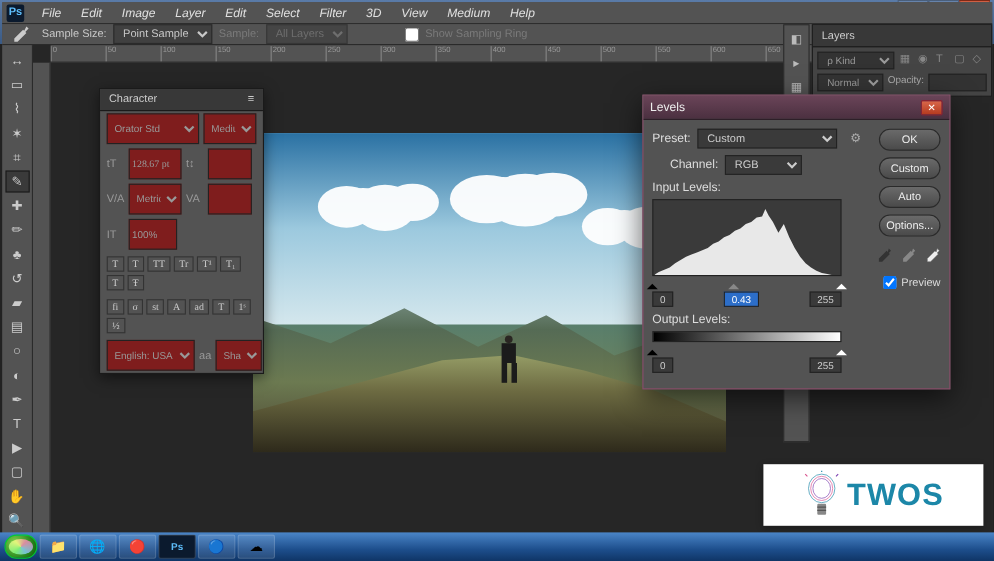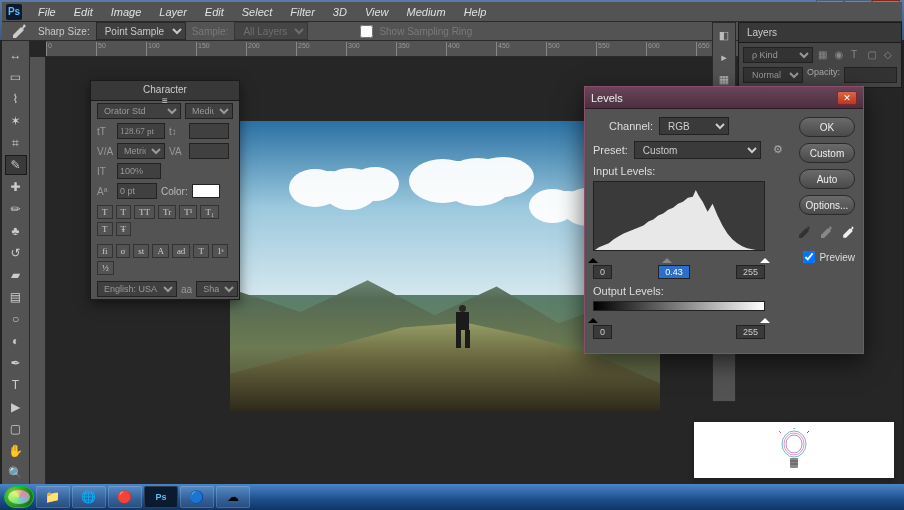--- a/index.html
+++ b/index.html
@@ -49,33 +49,33 @@
   .person { position: absolute; bottom: 62px; left: 52%; width: 18px; height: 44px; }
   .person .head { width: 7px; height: 7px; background: #2a2622; border-radius: 50%; margin: 0 auto; }
   .person .body { width: 13px; height: 18px; background: #1b1b1b; margin: 0 auto; }
   .person .legs { width: 14px; height: 18px; margin: 0 auto; display: flex; justify-content: space-between; }
   .person .leg { width: 5px; height: 18px; background: #1b1b1b; }
   
   
   .right-panels { position: absolute; top: 22px; right: 2px; width: 164px; background: #454545; border: 1px solid #1a1a1a; }
   .panel-tab { height: 20px; background: #383838; color: #ccc; font-size: 10px; padding: 3px 8px; border-bottom: 1px solid #1a1a1a; display: flex; align-items: center; }
   .layers-body { padding: 4px; font-size: 9px; color: #aaa; }
-  .layers-row1 { display: flex; gap: 4px; align-items: center; margin-bottom: 4px; }
+  .layers-row1 { display: flex; gap: 4px; align-items: flex-start; margin-bottom: 4px; }
   .layers-sel { flex: 1; background: #333; border: 1px solid #222; height: 16px; font-size: 9px; color: #999; padding: 0 4px; }
   .layers-icons span { display:inline-block; width: 12px; height: 12px; color: #888; font-size: 10px; margin: 0 1px; }
   .layers-row2 { display: flex; gap: 4px; justify-content: space-between; }
   
   .right-strip { position: absolute; top: 22px; right: 168px; width: 24px; background: #535353; border: 1px solid #2a2a2a; height: 380px; display: flex; flex-direction: column; align-items: center; gap: 6px; padding: 6px 0; }
   .strip-icon { width: 16px; height: 16px; color: #bbb; font-size: 11px; text-align: center; }
   
   
   .char-panel { position: absolute; top: 80px; left: 90px; width: 150px; background: #535353; border: 1px solid #1a1a1a; box-shadow: 0 4px 12px rgba(0,0,0,0.5); font-size: 10px; color: #bbb; }
-  .char-panel .panel-tab { background: #383838; display: flex; justify-content: space-between; align-items: center; flex-direction: column; }
+  .char-panel .panel-tab { background: #383838; display: flex; justify-content: space-between; align-items: center; }
   .char-panel .row { display: flex; align-items: center; padding: 2px 6px; gap: 4px; }
-  .char-panel input, .char-panel select { background: #404040; border: 1px solid #222; color: #999; font-size: 9px; padding: 1px 2px; height: 16px; }
+  .char-panel input, .char-panel select { background: #7f1d1d; border: 1px solid #222; color: #999; font-size: 9px; padding: 1px 2px; height: 28px; }
   .char-panel .lbl { width: 16px; font-size: 10px; color: #999; }
   .char-btns { display: flex; flex-wrap: wrap; padding: 4px 6px; gap: 3px; }
   .char-btn { padding: 1px 4px; color: #ccc; border: 1px solid #333; font-size: 9px; font-family: Georgia; cursor: pointer; }
   .color-sw { width: 28px; height: 14px; background: #fff; border: 1px solid #222; }
   
   
   .levels-dialog { position: absolute; top: 86px; left: 584px; width: 280px; background: #535353; border: 1px solid #8a4d6a; box-shadow: 0 8px 24px rgba(0,0,0,0.6); font-size: 11px; color: #ddd; }
   .levels-title { height: 22px; background: linear-gradient(#6a4458,#4b3040); display: flex; align-items: center; padding: 0 6px; font-size: 11px; color: #eee; border-bottom: 1px solid #2a1a24; }
   .levels-title .spacer { flex: 1; }
   .lvl-close { width: 20px; height: 14px; background: linear-gradient(#d9674a,#b53a1f); color: #fff; font-size: 9px; text-align: center; line-height: 13px; border: 1px solid #823; cursor: pointer; border-radius: 2px; }
@@ -141,21 +141,21 @@
     <div class="menu-item">Medium</div>
     <div class="menu-item">Help</div>
   </div>
 
   <div class="options-bar">
     <span class="cursor-icon">
       <svg viewBox="0 0 18 18">
           <path d="M14 2l2 2-3 3 1 1-8 8H3v-3l8-8 1 1z" fill="#ccc"></path>
         </svg>
     </span>
-    <span>Sharp Size:</span>
+    <span>Sample Size:</span>
     <select class="sel"><option>Point Sample</option></select>
     <span class="disabled">Sample:</span>
     <select class="sel disabled" disabled=""><option>All Layers</option></select>
     <span style="width:40px"></span>
     <input type="checkbox" style="">
     <span class="disabled">Show Sampling Ring</span>
   </div>
 
 
   <div class="main-area">
@@ -270,26 +270,20 @@
   <div class="row">
     <span class="lbl">V/A</span>
     <select style="width:48px"><option>Metrics</option></select>
     <span class="lbl">VA</span>
     <input style="width: 40px;" value="">
   </div>
   <div class="row">
     <span class="lbl">IT</span>
     <input style="width: 44px;" value="100%">
   </div>
-  <div class="row">
-    <span class="lbl">Aª</span>
-    <input style="width: 40px;" value="0 pt">
-    <span>Color:</span>
-    <div class="color-sw"></div>
-  </div>
   <div class="char-btns" id="style-btns">
       <div class="char-btn">T</div>
       <div class="char-btn">T</div>
       <div class="char-btn">TT</div>
       <div class="char-btn">Tr</div>
       <div class="char-btn">T¹</div>
       <div class="char-btn">T₁</div>
       <div class="char-btn">T</div>
       <div class="char-btn">Ŧ</div>
     </div>
@@ -311,28 +305,28 @@
 </div>
 
 <div class="levels-dialog">
   <div class="levels-title">
     <span>Levels</span>
     <span class="spacer"></span>
     <div class="lvl-close">✕</div>
   </div>
   <div class="levels-body">
     <div class="levels-left">
-      <div class="lvl-row" style="padding-left:16px">
-        <span>Channel:</span>
-        <select class="lvl-sel" style="flex:0 0 70px"><option>RGB</option></select>
-      </div>
       <div class="lvl-row">
         <span>Preset:</span>
         <select class="lvl-sel"><option>Custom</option></select>
         <span class="gear">⚙</span>
+      </div>
+      <div class="lvl-row" style="padding-left:16px">
+        <span>Channel:</span>
+        <select class="lvl-sel" style="flex:0 0 70px"><option>RGB</option></select>
       </div>
       <div style="margin-bottom:4px">Input Levels:</div>
       <div class="histogram">
         <svg class="histo-svg" viewBox="0 0 172 70" preserveAspectRatio="none">
           <path d="M0,70 L2,68 5,66 10,64 15,62 20,58 25,55 30,52 35,50 40,48 45,46 50,44 55,40 60,38 65,34 70,32 75,28 80,26 85,22 90,20 95,16 100,15 103,8 106,14 110,20 115,30 120,22 125,34 130,44 135,52 140,58 145,62 150,65 155,67 160,68 165,69 172,70 Z" fill="#e8e8e8"></path>
         </svg>
       </div>
       <div class="slider-track">
         <div class="tri" style="left:0%"></div>
         <div class="tri mid" style="left:43%"></div>
@@ -392,20 +386,21 @@
     <ellipse cx="17" cy="16" rx="12" ry="13" fill="none" stroke="#1c87a8" stroke-width="0.6"></ellipse>
     <ellipse cx="17" cy="16" rx="10" ry="11" fill="none" stroke="#d94f8c" stroke-width="0.6"></ellipse>
     <ellipse cx="17" cy="16" rx="8" ry="9" fill="none" stroke="#7b3fb0" stroke-width="0.6"></ellipse>
     <rect x="13" y="30" width="8" height="10" fill="#888" rx="1"></rect>
     <line x1="13" y1="33" x2="21" y2="33" stroke="#555"></line>
       <line x1="13" y1="36" x2="21" y2="36" stroke="#555"></line>
     <line x1="17" y1="1" x2="17" y2="-1" stroke="#1c87a8"></line>
       <line x1="4" y1="5" x2="2" y2="3" stroke="#d94f8c"></line>
       <line x1="30" y1="5" x2="32" y2="3" stroke="#7b3fb0"></line>
   </svg>
+  <span class="brand-text">TWOS</span>
 </div>
 
 <div class="taskbar">
   <div class="start-orb"></div>
   <div id="task-icons" style="display:flex;gap:2px">
       <div class="task-icon">📁</div>
       <div class="task-icon">🌐</div>
       <div class="task-icon">🔴</div>
       <div class="task-icon" style="background: rgb(11, 26, 46); color: rgb(93, 188, 249); font-size: 9px; font-weight: bold;">Ps</div>
       <div class="task-icon">🔵</div>

